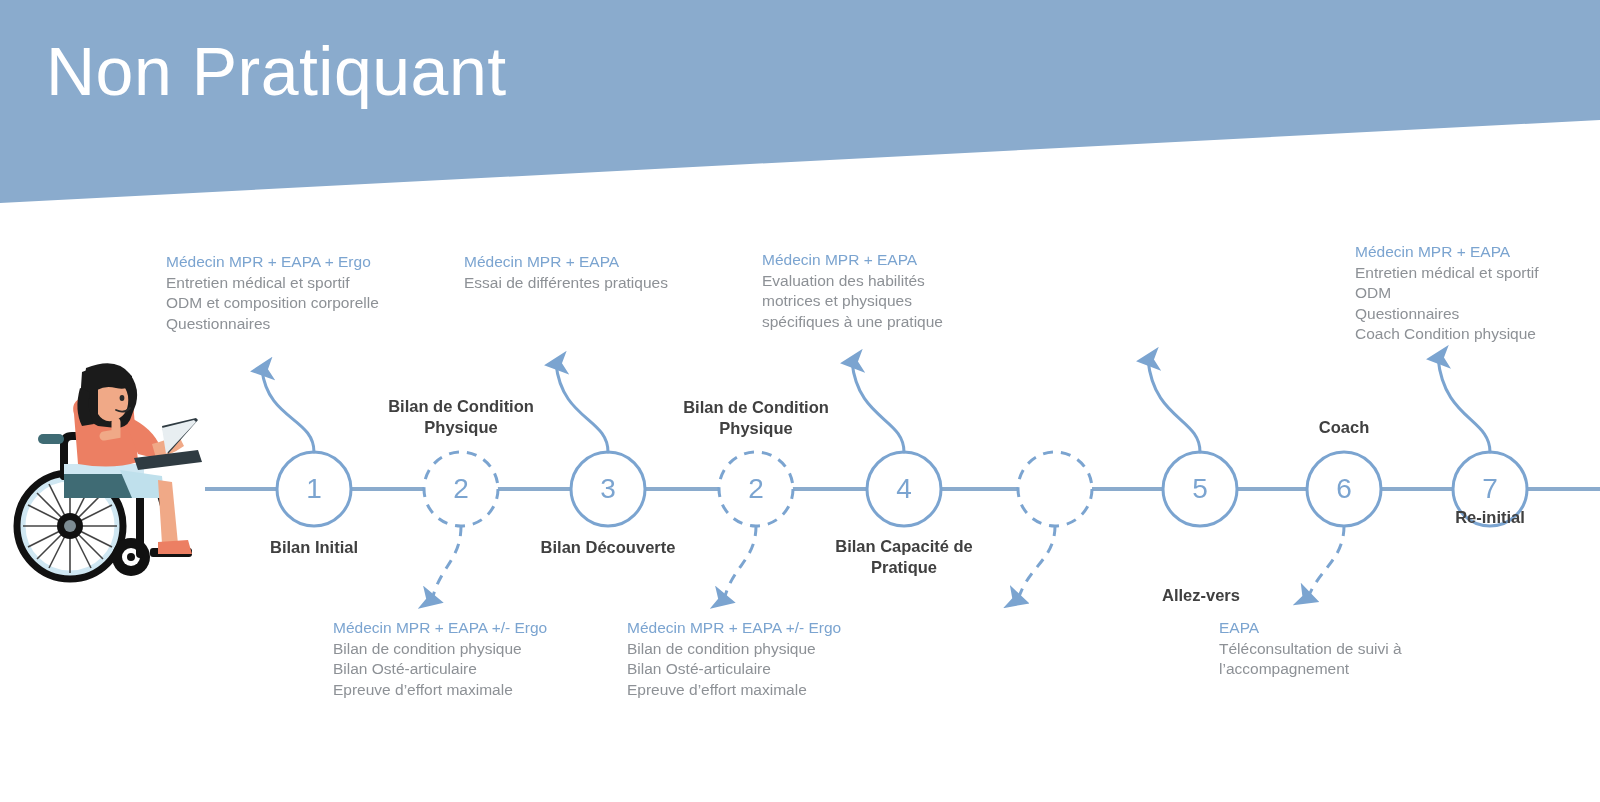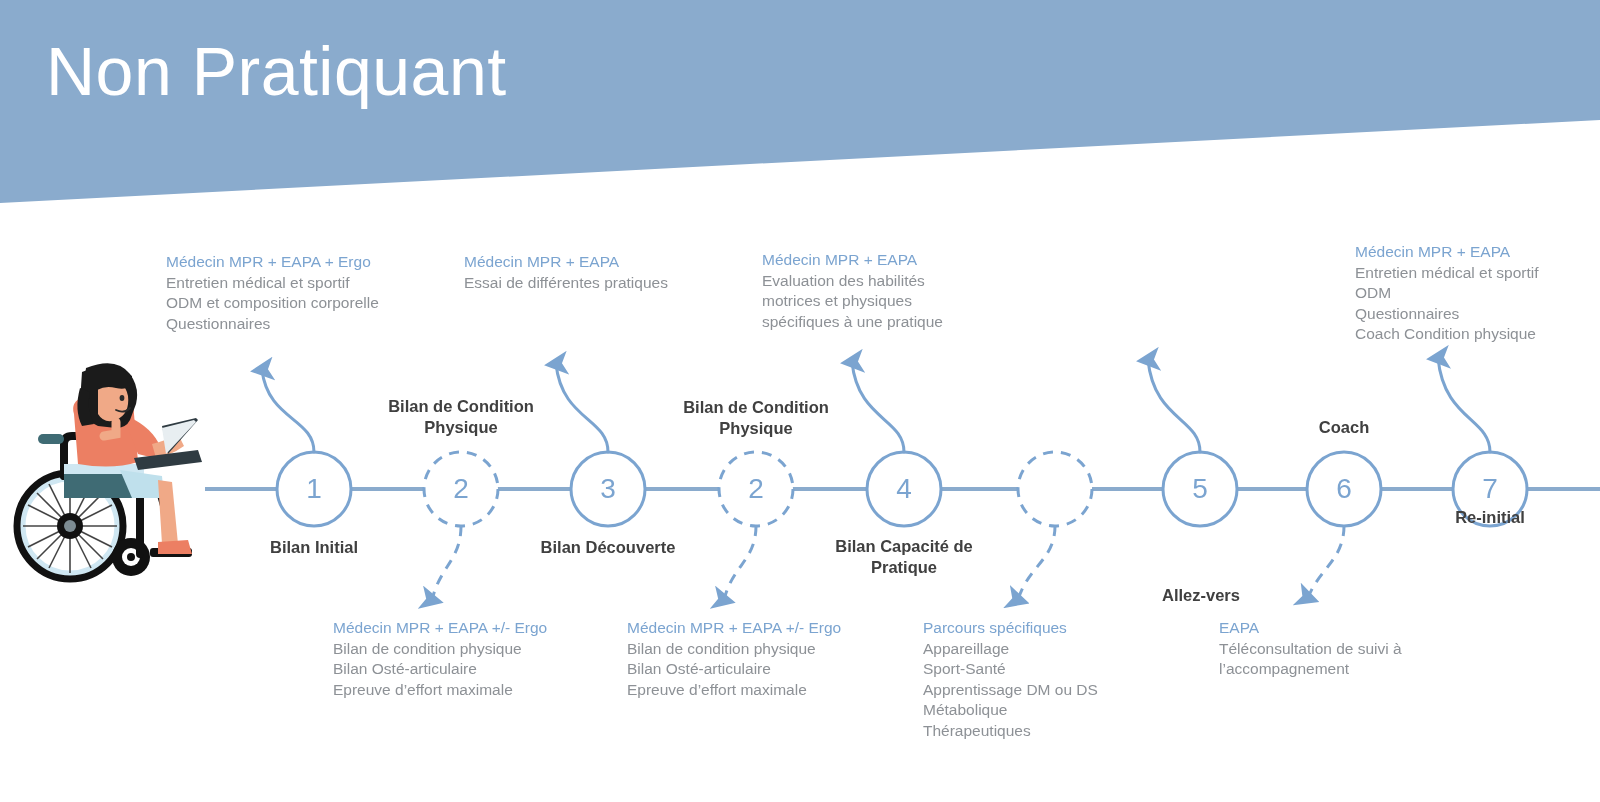--- a/index.html
+++ b/index.html
@@ -278,28 +278,20 @@
     <div class="c-line">Epreuve d’effort maximale</div>
   </div>
 
   <div class="callout" style="left:627px; top:618px;">
     <div class="c-title">Médecin MPR + EAPA +/- Ergo</div>
     <div class="c-line">Bilan de condition physique</div>
     <div class="c-line">Bilan Osté-articulaire</div>
     <div class="c-line">Epreuve d’effort maximale</div>
   </div>
 
-  <div class="callout" style="left:923px; top:618px;">
-    <div class="c-title">Parcours spécifiques</div>
-    <div class="c-line">Appareillage</div>
-    <div class="c-line">Sport-Santé</div>
-    <div class="c-line">Apprentissage DM ou DS</div>
-    <div class="c-line">Métabolique</div>
-    <div class="c-line">Thérapeutiques</div>
-  </div>
 
   <div class="callout" style="left:1219px; top:618px;">
     <div class="c-title">EAPA</div>
     <div class="c-line">Téléconsultation de suivi à</div>
     <div class="c-line">l’accompagnement</div>
   </div>
 
 </div>
 
 </body></html>

